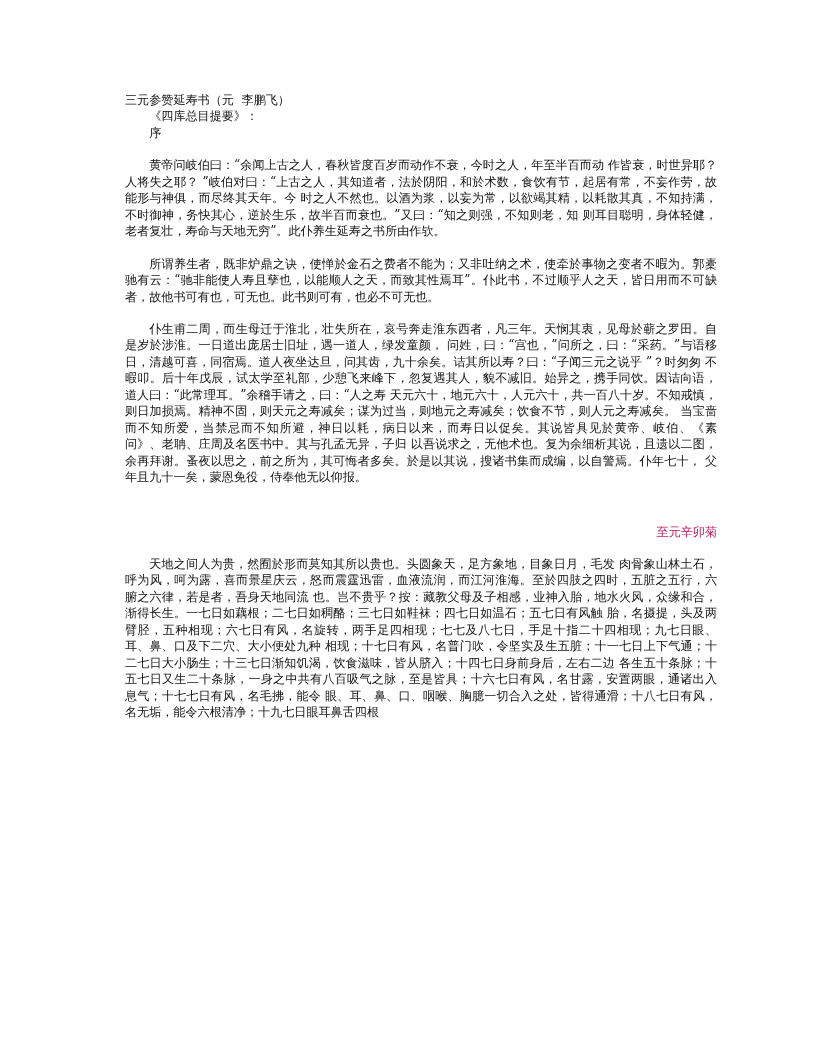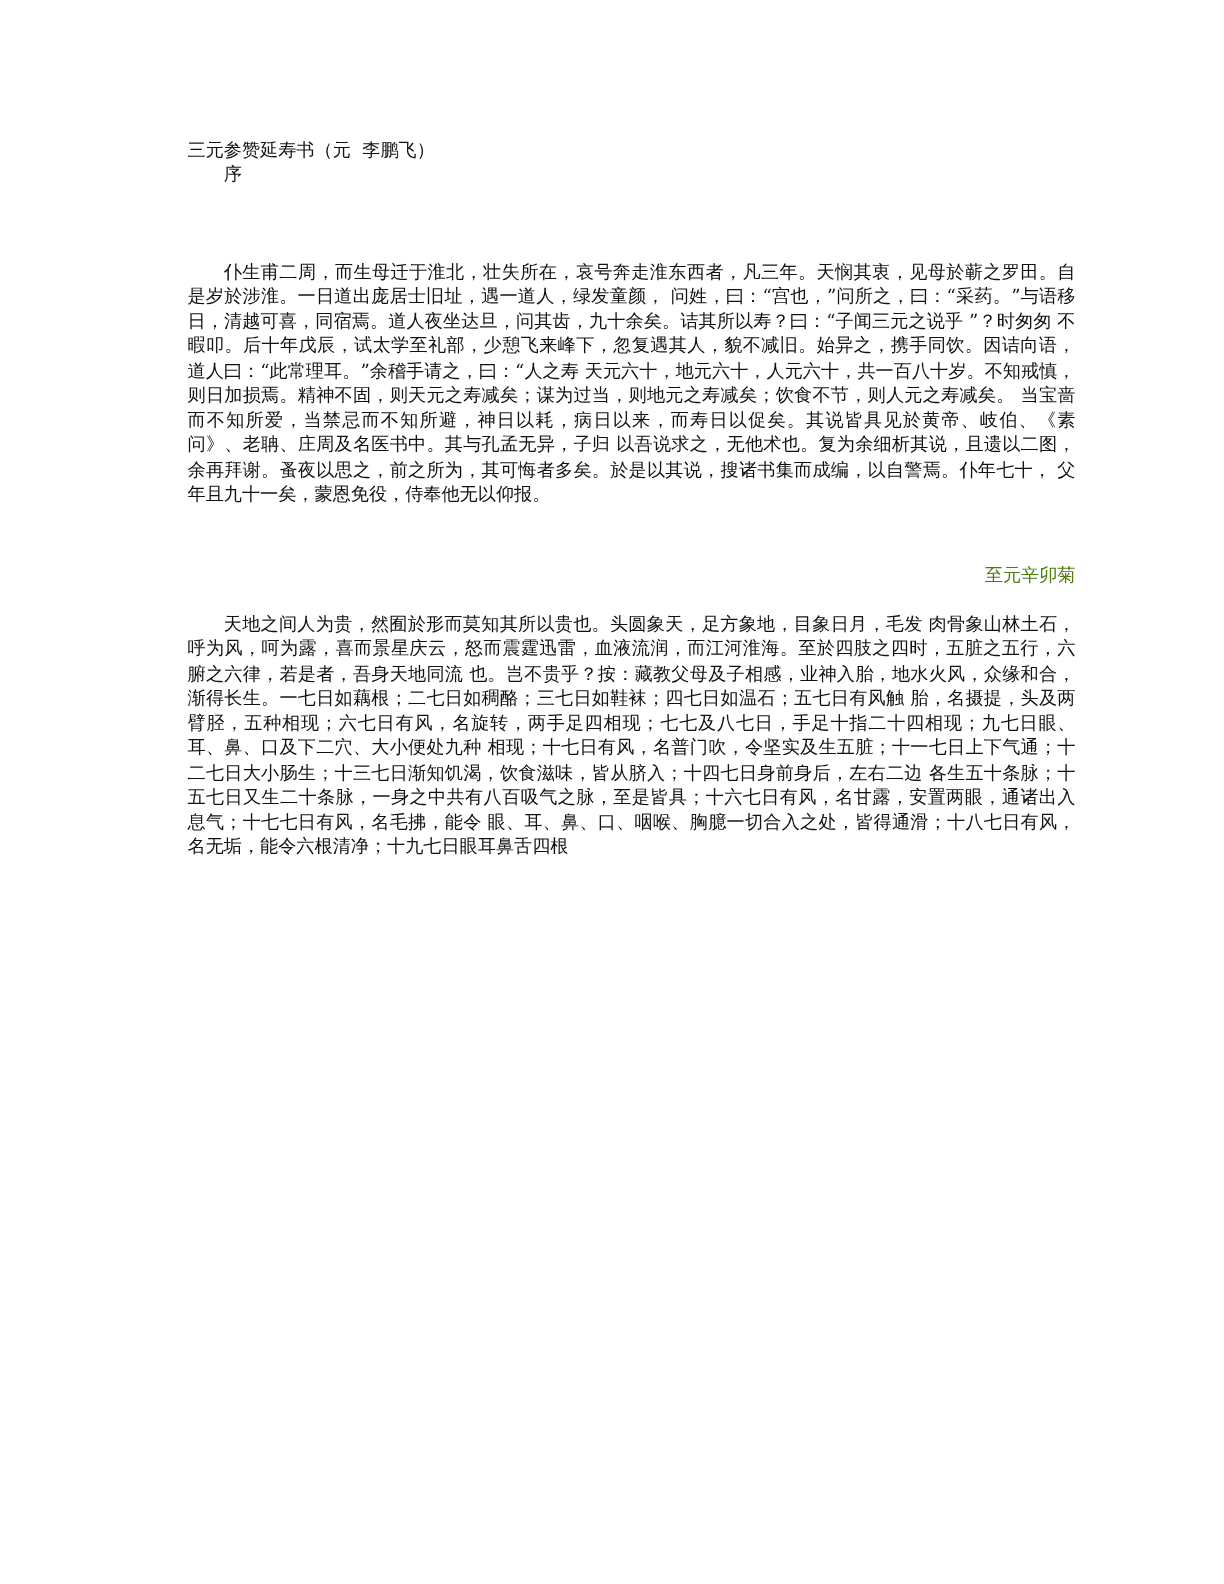--- a/index.html
+++ b/index.html
@@ -52,44 +52,47 @@
   }
   
   .heading {
     text-indent: 2em;
     margin: 0;
     white-space: pre-wrap;
   }
   .signature {
     font-size: 12.1px;
     line-height: 16.45px;
-    color: #4d7c0f;
+    color: #be185d;
     text-align: right;
     margin: 0;
   }
   .spacer-md { height: 16px; }
   .spacer-lg { height: 22px; }
 </style>
 </head>
 <body>
 
 <div class="page">
   <div class="content">
 
     <div class="line">三元参赞延寿书（元  李鹏飞）</div>
 
+    <div class="heading">《四库总目提要》：</div>
 
 
     <div class="heading">序</div>
 
     <div class="spacer-md"></div>
 
+    <p class="para">黄帝问岐伯曰：“余闻上古之人，春秋皆度百岁而动作不衰，今时之人，年至半百而动  作皆衰，时世异耶？人将失之耶？ ”岐伯对曰：“上古之人，其知道者，法於阴阳，和於术数，食饮有节，起居有常，不妄作劳，故能形与神俱，而尽终其天年。今  时之人不然也。以酒为浆，以妄为常，以欲竭其精，以耗散其真，不知持满，不时御神，务快其心，逆於生乐，故半百而衰也。”又曰：“知之则强，不知则老，知  则耳目聪明，身体轻健，老者复壮，寿命与天地无穷”。此仆养生延寿之书所由作欤。</p>
 
     <div class="spacer-md"></div>
 
+    <p class="para">所谓养生者，既非炉鼎之诀，使惮於金石之费者不能为；又非吐纳之术，使牵於事物之变者不暇为。郭橐驰有云：“驰非能使人寿且孳也，以能顺人之天，而致其性焉耳”。仆此书，不过顺乎人之天，皆日用而不可缺者，故他书可有也，可无也。此书则可有，也必不可无也。</p>
 
     <div class="spacer-md"></div>
 
     <p class="para">仆生甫二周，而生母迁于淮北，壮失所在，哀号奔走淮东西者，凡三年。天悯其衷，见母於蕲之罗田。自是岁於涉淮。一日道出庞居士旧址，遇一道人，绿发童颜，  问姓，曰：“宫也，”问所之，曰：“采药。”与语移日，清越可喜，同宿焉。道人夜坐达旦，问其齿，九十余矣。诘其所以寿？曰：“子闻三元之说乎 ”？时匆匆  不暇叩。后十年戊辰，试太学至礼部，少憩飞来峰下，忽复遇其人，貌不减旧。始异之，携手同饮。因诘向语，道人曰：“此常理耳。”余稽手请之，曰：“人之寿  天元六十，地元六十，人元六十，共一百八十岁。不知戒慎，则日加损焉。精神不固，则天元之寿减矣；谋为过当，则地元之寿减矣；饮食不节，则人元之寿减矣。  当宝啬而不知所爱，当禁忌而不知所避，神日以耗，病日以来，而寿日以促矣。其说皆具见於黄帝、岐伯、《素问》、老聃、庄周及名医书中。其与孔孟无异，子归  以吾说求之，无他术也。复为余细析其说，且遗以二图，余再拜谢。蚤夜以思之，前之所为，其可悔者多矣。於是以其说，搜诸书集而成编，以自警焉。仆年七十，  父年且九十一矣，蒙恩免役，侍奉他无以仰报。</p>
 
     <div class="spacer-md"></div>
 
 
     <div class="spacer-lg"></div>
 

